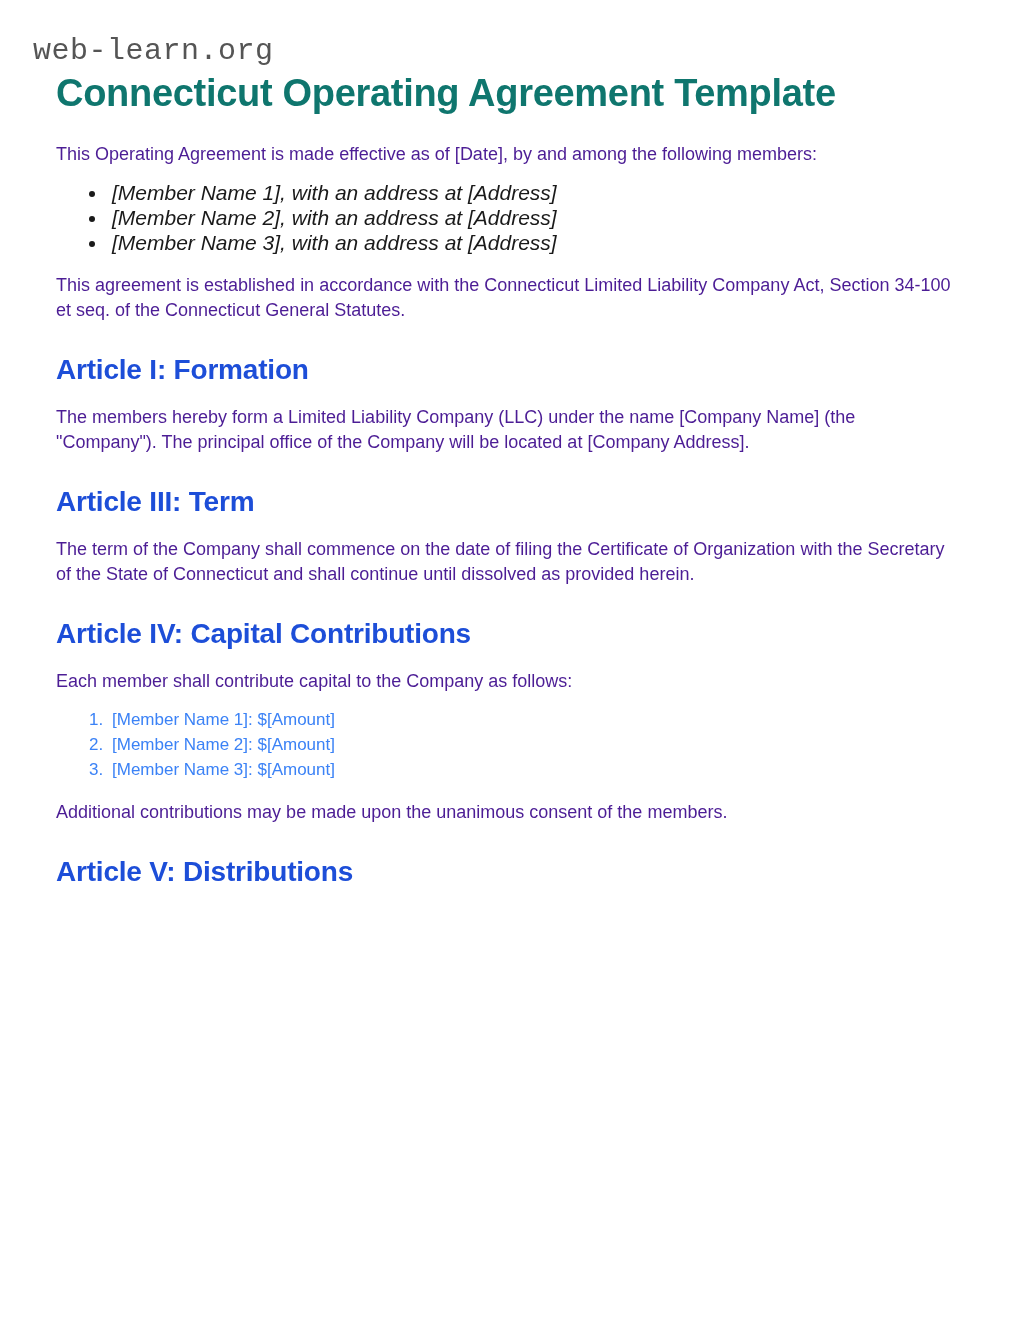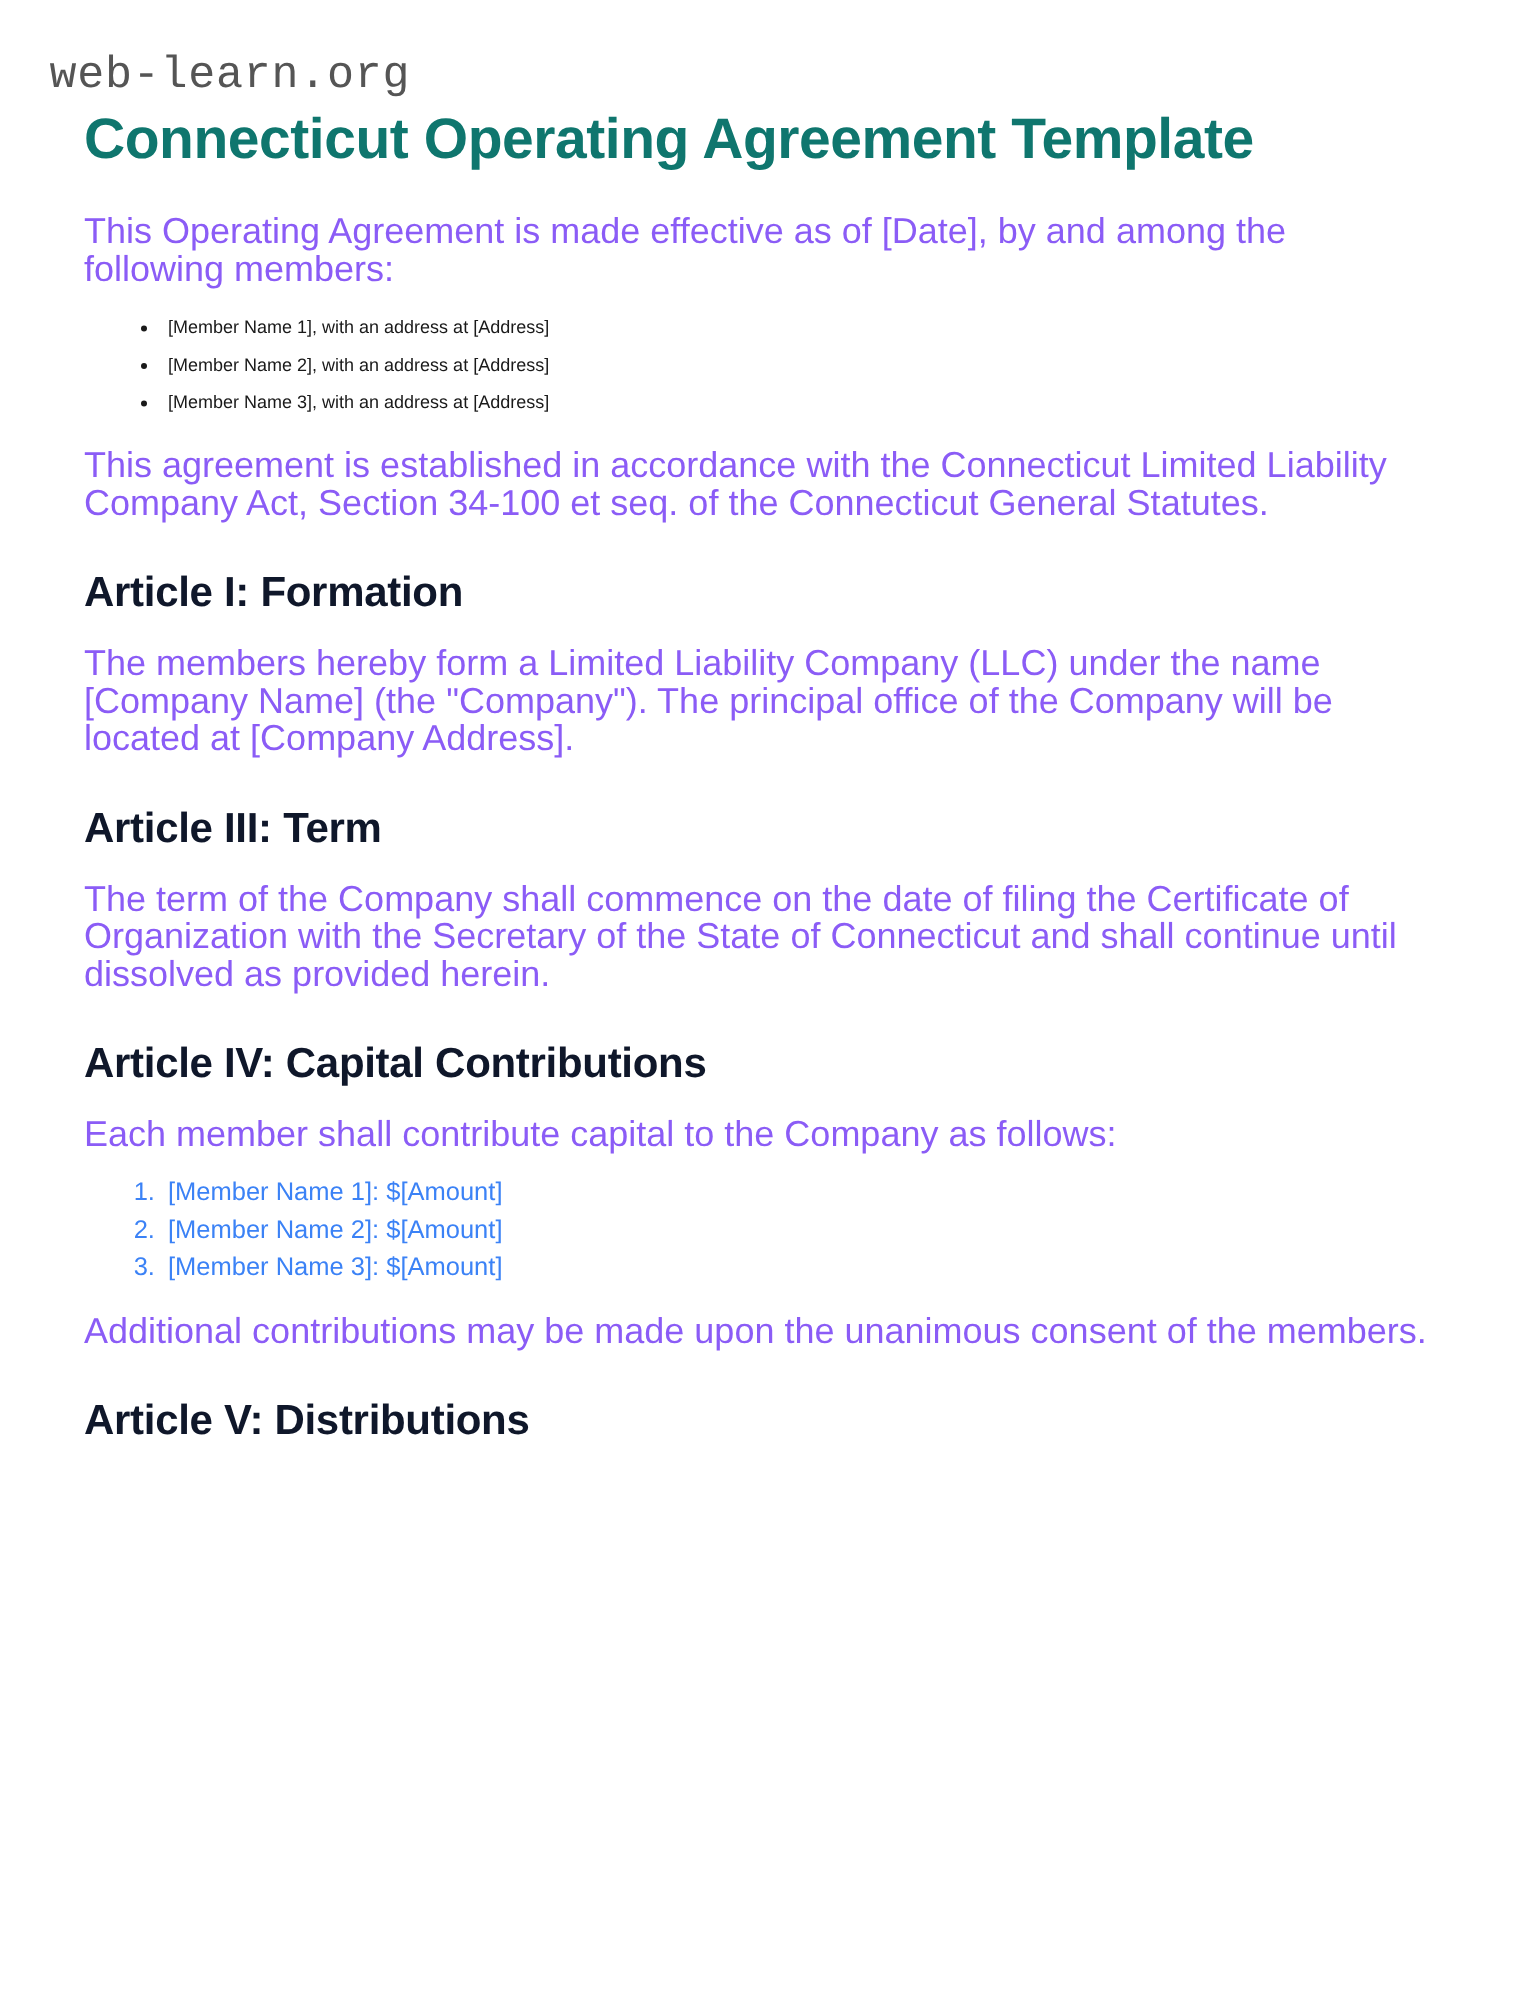--- a/index.html
+++ b/index.html
@@ -46,43 +46,44 @@
     margin: 0 0 26px 0;
     color: #0f766e;
     max-width: 800px;
   }
   h2.article-heading {
     font-size: 28px;
     line-height: 34px;
     font-weight: bold;
     letter-spacing: -0.2px;
     margin: 30px 0 18px 0;
-    color: #0f172a;
+    color: #1d4ed8;
   }
   p.para {
-    font-size: 24px;
+    font-size: 18px;
     line-height: 25px;
     margin: 0 0 18px 0;
-    color: #8b5cf6;
+    color: #4c1d95;
     max-width: 900px;
   }
   p.para.tight {
     margin-bottom: 14px;
   }
   ul.bullet-list {
     margin: 6px 0 18px 0;
     padding-left: 52px;
     list-style-type: disc;
   }
   ul.bullet-list li {
-    font-size: 12px;
+    font-size: 21px;
     line-height: 24px;
     margin-bottom: 1px;
     color: #1a1a1a;
     padding-left: 4px;
+    font-style: italic;
   }
   ol.number-list {
     margin: 6px 0 18px 0;
     padding-left: 52px;
     list-style-type: decimal;
   }
   ol.number-list li {
     font-size: 17px;
     line-height: 24px;
     margin-bottom: 1px;

